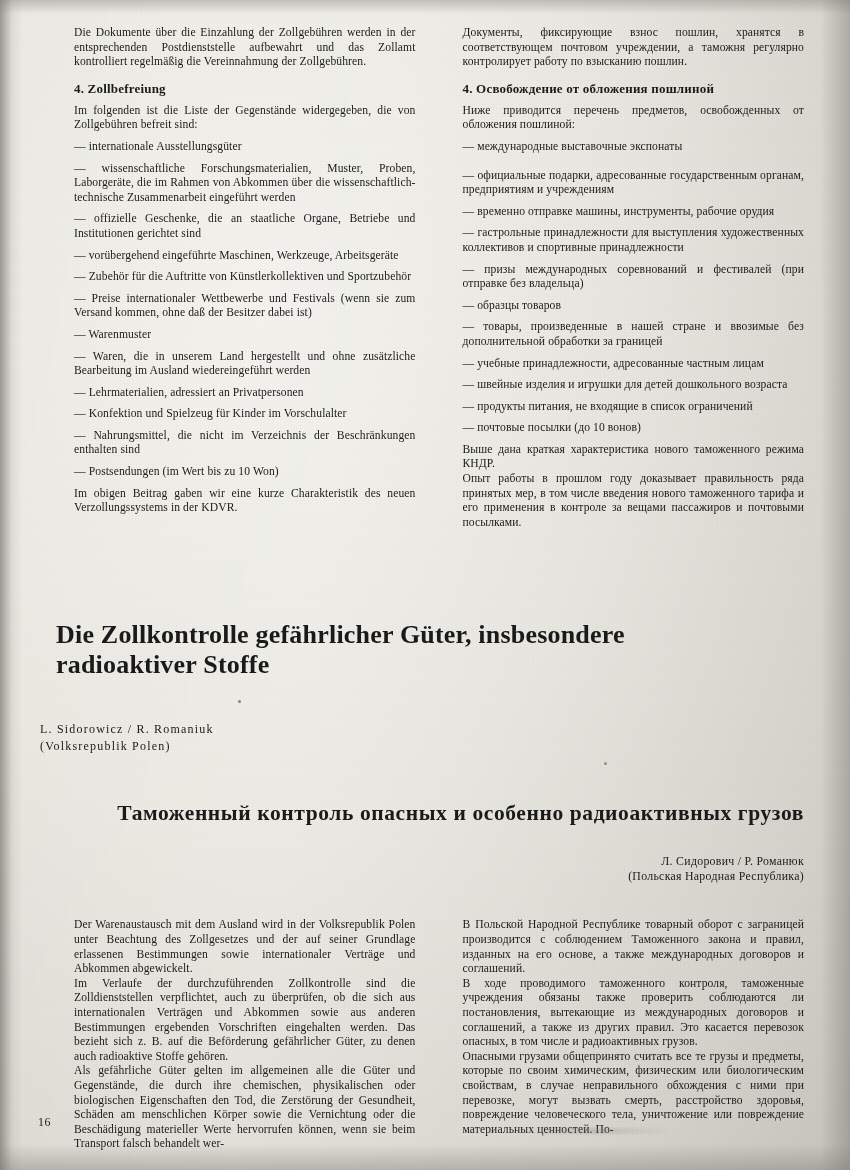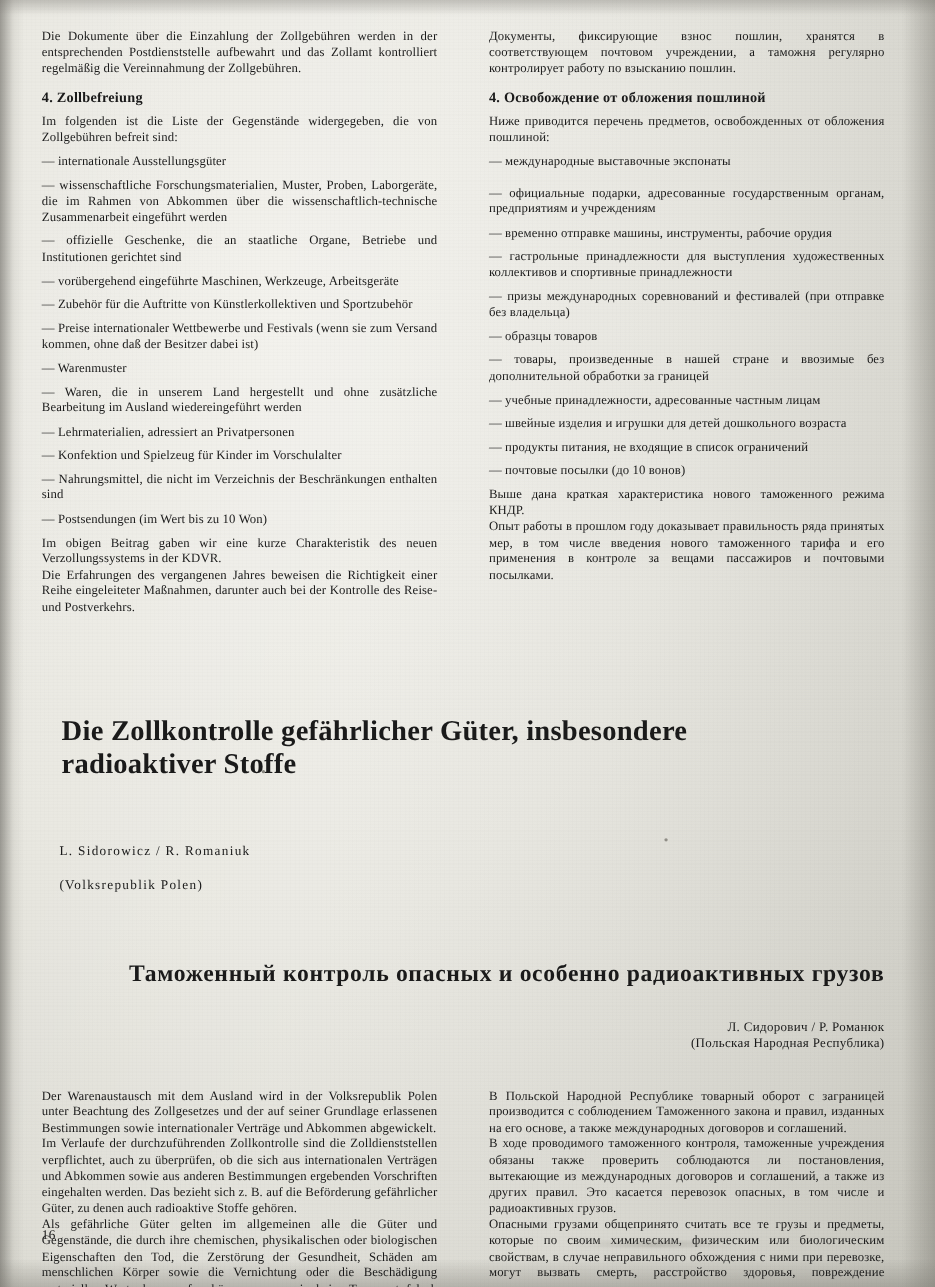--- a/index.html
+++ b/index.html
@@ -66,20 +66,21 @@
     left: 38px;
     top: 26px;
     width: 766px;
     height: 1110px;
   }
 
   
   .cols {
     display: flex;
     gap: 47px;
+    margin-left: 36px;
   }
   .col {
     width: 366px;
   }
   p, .ptxt {
     margin: 0;
     font-size: 11.6px;
     line-height: 14.6px;
     text-align: justify;
     letter-spacing: 0.1px;
@@ -105,21 +106,21 @@
     font-weight: bold;
     line-height: 30px;
     letter-spacing: 0.2px;
     margin: 18px;
     font-family: "Liberation Serif", serif;
   }
   .authors-de {
     font-size: 12px;
     line-height: 15px;
     letter-spacing: 1.2px;
-    margin: 16px;
+    margin: 2px;
   }
   .title-ru {
     font-size: 21.5px;
     line-height: 30px;
     letter-spacing: 0.6px;
     margin: 0;
     text-align: right;
     font-family: "Liberation Serif", serif;
   }
   .authors-ru {
@@ -205,21 +206,20 @@
         <div class="gap-s"></div>
         <p class="hangpara">— Lehrmaterialien, adressiert an Privatpersonen</p>
         <div class="gap-s"></div>
         <p class="hangpara">— Konfektion und Spielzeug für Kinder im Vorschulalter</p>
         <div class="gap-s"></div>
         <p class="hangpara">— Nahrungsmittel, die nicht im Verzeichnis der Beschränkungen enthalten sind</p>
         <div class="gap-s"></div>
         <p class="hangpara">— Postsendungen (im Wert bis zu 10 Won)</p>
         <div class="gap-s"></div>
         <p>Im obigen Beitrag gaben wir eine kurze Charakteristik des neuen Verzollungssystems in der KDVR.</p>
-        <p>Die Erfahrungen des vergangenen Jahres beweisen die Richtigkeit einer Reihe eingeleiteter Maßnahmen, darunter auch bei der Kontrolle des Reise- und Postverkehrs.</p>
       </div>
 
       <div class="col ru">
         <p>Документы, фиксирующие взнос пошлин, хранятся в соответствующем почтовом учреждении, а таможня регулярно контролирует работу по взысканию пошлин.</p>
         <div class="gap"></div>
         <p class="sec-head">4. Освобождение от обложения пошлиной</p>
         <div class="gap-s"></div>
         <p>Ниже приводится перечень предметов, освобожденных от обложения пошлиной:</p>
         <div class="gap-s"></div>
         <p class="hangpara">— международные выставочные экспонаты</p>

